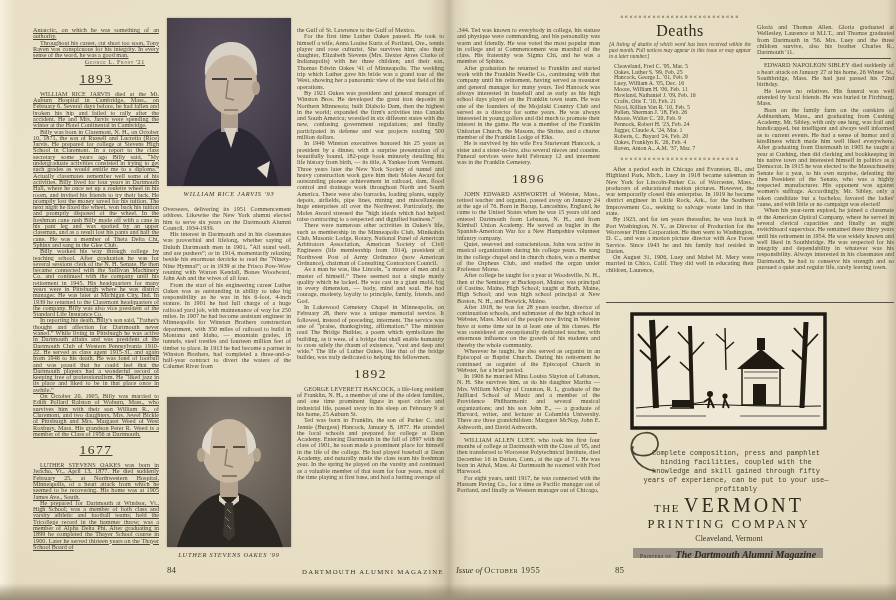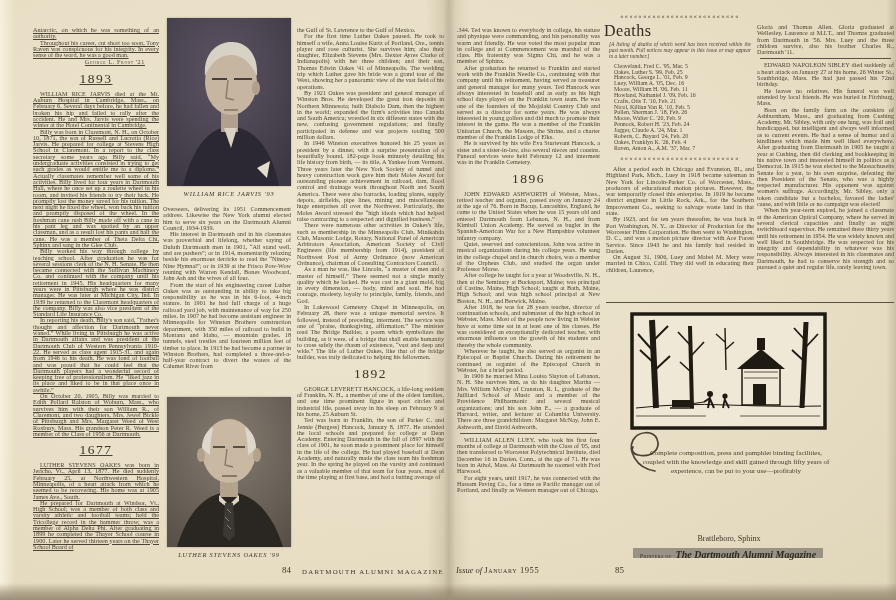--- a/index.html
+++ b/index.html
@@ -25,46 +25,46 @@
   .photo1{left:167px;top:18px;width:124px;height:168px;}
   .photo2{left:167px;top:397px;width:124px;height:150px;}
   .photo-cap{position:absolute;text-align:center;font-style:italic;font-size:6.4px;
     letter-spacing:.8px;color:#3d362a;}
   .cap1{left:155px;top:190px;width:148px;}
   .cap2{left:155px;top:551px;width:148px;}
   
   .deaths-box{position:absolute;left:604px;top:12px;width:152px;}
   .orn{text-align:center;font-size:6px;letter-spacing:1.6px;line-height:8px;color:#4a4334;
     white-space:nowrap;overflow:hidden;}
-  .deaths-title{font-weight:400;font-size:16px;line-height:17px;text-align:left;
+  .deaths-title{font-weight:400;font-size:16px;line-height:17px;text-align:center;
     margin:2px 0 3px;letter-spacing:.5px;color:#322b1f;}
   .deaths-note{font-style:italic;font-size:5.4px;line-height:5.9px;text-align:justify;
     margin:0 5px 4px 5px;}
   .deaths-list{font-size:5.9px;line-height:5.85px;padding-left:10px;margin-bottom:3px;}
   
   .rule-wide{position:absolute;left:606px;top:302px;width:288px;height:1px;background:#5a5244;}
   
   .illus{position:absolute;left:630px;top:312px;width:197px;height:118px;}
   
   .ad-flourish{position:absolute;left:625px;top:428px;width:38px;height:46px;}
   .ad-tagline{position:absolute;left:640px;top:442px;width:192px;font-size:7px;
-    line-height:8.9px;text-align:center;color:#453e2f;}
+    line-height:8.9px;text-align:center;color:#453e2f;font-family:Liberation Mono, monospace;}
   .ad-name{position:absolute;left:603px;top:494px;width:252px;text-align:center;color:#332c1f;}
   .ad-the{font-size:11px;letter-spacing:1.5px;}
   .ad-vermont{font-size:20px;letter-spacing:3px;}
   .ad-line2{position:absolute;left:603px;top:517px;width:252px;text-align:center;
     font-size:12.5px;letter-spacing:2.5px;color:#332c1f;}
   .ad-city{position:absolute;left:603px;top:534px;width:252px;text-align:center;font-size:8px;color:#3c3528;}
   .ad-banner{position:absolute;left:633px;top:548px;width:190px;height:10px;background:#9a9285;
     text-align:center;line-height:10px;color:#2e2a20;white-space:nowrap;}
   .banner-prefix{font-size:5.5px;font-variant:small-caps;letter-spacing:.5px;}
   .banner-title{font-size:10px;font-style:italic;font-weight:bold;}
   
   .pageno{position:absolute;font-size:9px;color:#3f382a;}
-  .no84{left:167px;top:565px;width:124px;text-align:right;}
+  .no84{left:167px;top:565px;width:124px;text-align:left;}
   .no85{left:572px;top:565px;width:95px;text-align:center;}
   .footer-mag{position:absolute;left:299px;top:568px;width:148px;text-align:center;
     font-size:6.8px;letter-spacing:1.3px;color:#3a3327;}
   .footer-issue{position:absolute;left:456px;top:565px;font-size:8.5px;color:#3a3327;}
   .issue-prefix{font-style:italic;}
   .issue-date{font-variant:small-caps;letter-spacing:.6px;}
   
   .gutter{position:absolute;left:426px;top:0;width:44px;height:600px;pointer-events:none;
     background:linear-gradient(to right, rgba(110,95,65,0) 0%, rgba(110,95,65,.14) 38%,
       rgba(85,72,48,.26) 52%, rgba(110,95,65,.10) 68%, rgba(110,95,65,0) 100%);}
@@ -253,29 +253,34 @@
       <path d="M60 92 L74 90" stroke="#1f1a12" stroke-width="1"></path>
     </svg>
   </div>
 
   <div class="ad-flourish">
     <svg width="38" height="46" viewBox="0 0 38 46">
       <path d="M30 43 C10 40 3 22 8 12 C13 3 28 2 32 11 C36 21 27 30 13 27 C8 26 6 22 8 19" fill="none" stroke="#4a4334" stroke-width="1.7" stroke-linecap="round"></path>
     </svg>
   </div>
   <p class="ad-tagline">Complete composition, press and pamphlet binding facilities, coupled with the knowledge and skill gained through fifty years of experience, can be put to your use—profitably</p>
-  <div class="ad-city">Brattleboro, Sphinx</div>
+  <div class="ad-name">
+    <span class="ad-the">THE</span>
+    <span class="ad-vermont">VERMONT</span>
+  </div>
+  <div class="ad-line2">PRINTING COMPANY</div>
+  <div class="ad-city">Cleaveland, Vermont</div>
   <div class="ad-banner">
     <span class="banner-prefix">Printers of</span>
     <span class="banner-title">The Dartmouth Alumni Magazine</span>
   </div>
 
   <div class="footer-issue">
     <span class="issue-prefix">Issue of</span>
-    <span class="issue-date">January 1955</span>
+    <span class="issue-date">October 1955</span>
   </div>
   <div class="pageno no85">85</div>
 
   <div class="gutter"></div>
   <div class="edge-left"></div>
   <div class="edge-right"></div>
   <div class="edge-bottom"></div>
 </div>
 
 </body></html>

